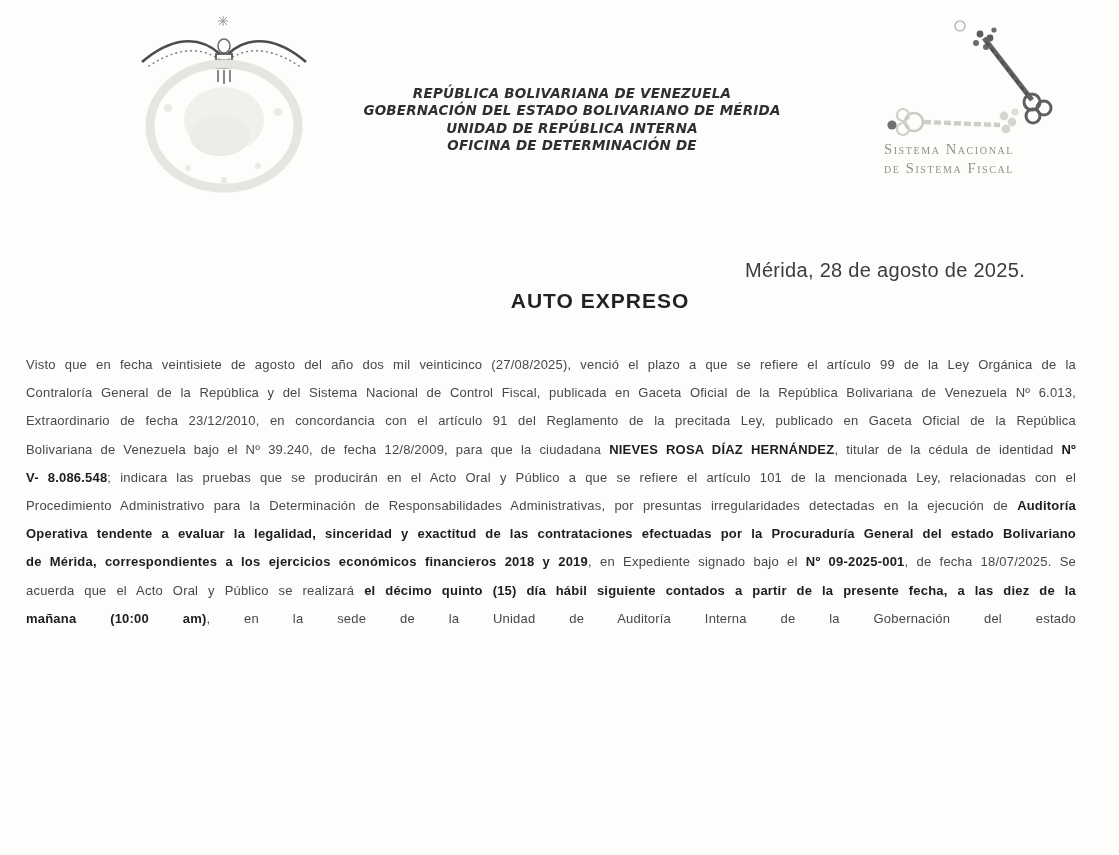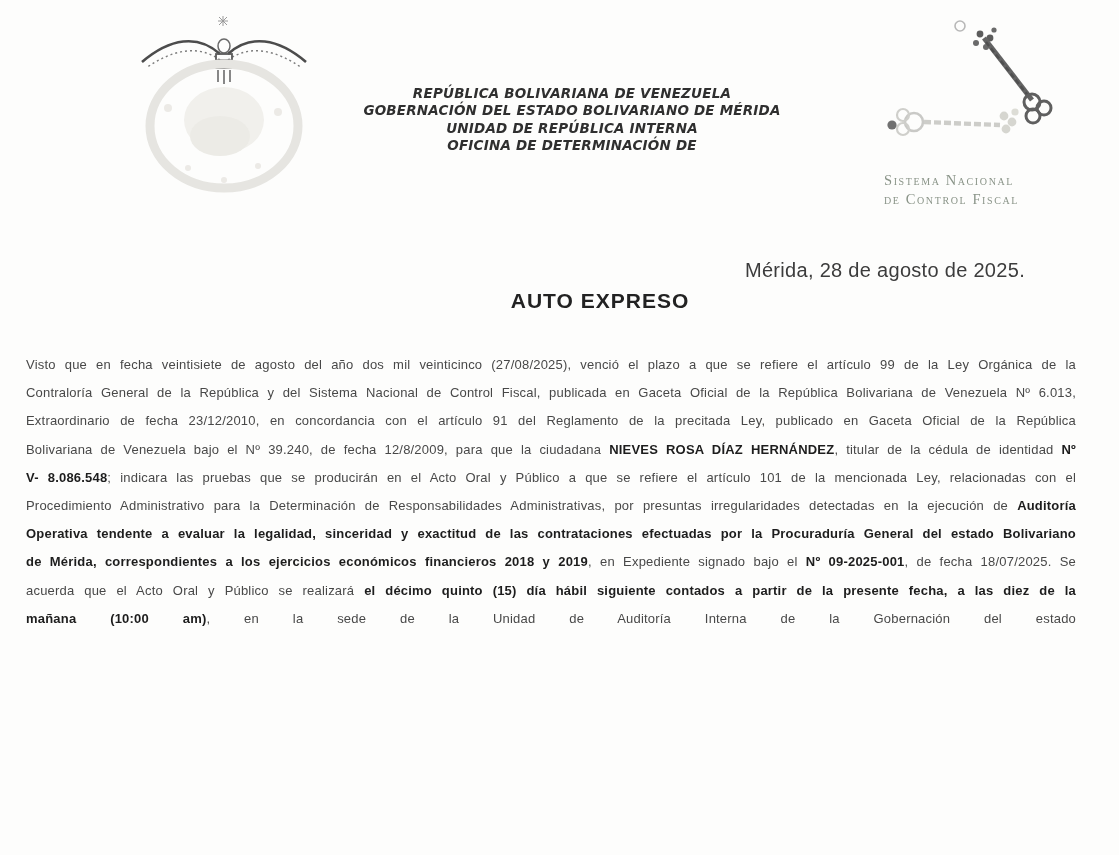--- a/index.html
+++ b/index.html
@@ -27,21 +27,20 @@
     font-size:13.5px;line-height:17.4px;
     color:#2f2f2f;letter-spacing:0.2px;
   }
   .sncf{position:absolute;left:882px;top:12px;width:200px;height:175px;}
   .sncf-text{
     position:absolute;left:2px;top:128px;width:196px;
     font-family:"Liberation Serif","DejaVu Serif",serif;
     font-variant:small-caps;
     font-size:14.5px;line-height:19px;letter-spacing:1.6px;
     color:#8a9488;
-    margin-top:31px;
   }
   
   .date-line{
     position:absolute;top:233px;right:119px;
     font-size:20px;color:#3c3c3c;letter-spacing:0.3px;margin-top:26px;
   }
   .doc-title{
     position:absolute;top:289px;left:50%;
     transform:translateX(-50%) translateX(28px);
     font-size:21px;font-weight:bold;color:#222;
@@ -129,21 +128,21 @@
         <circle cx="122" cy="104" r="4.4" fill="#d6d6d0"></circle>
         <circle cx="130" cy="110" r="4.4" fill="#d6d6d0"></circle>
         <circle cx="124" cy="117" r="4.4" fill="#d6d6d0"></circle>
         <circle cx="133" cy="100" r="3.6" fill="#ddddd6"></circle>
       </g>
 
       <circle cx="10" cy="113" r="4.6" fill="#717171"></circle>
     </svg>
     <div class="sncf-text">
       <div>Sistema Nacional</div>
-      <div>de Control Fiscal</div>
+      <div>de Sistema Fiscal</div>
     </div>
   </div>
 
   <div class="date-line">Mérida, 28 de agosto de 2025.</div>
 
   <div class="doc-title">AUTO EXPRESO</div>
 
   <div class="body-par" id="body-paragraph"><span>Visto que en fecha veintisiete de agosto del año dos mil veinticinco (27/08/2025), venció el plazo a que se refiere el artículo 99 de la Ley Orgánica de la Contraloría General de la República y del Sistema Nacional de Control Fiscal, publicada en Gaceta Oficial de la República Bolivariana de Venezuela Nº 6.013, Extraordinario de fecha 23/12/2010, en concordancia con el artículo 91 del Reglamento de la precitada Ley, publicado en Gaceta Oficial de la República Bolivariana de Venezuela bajo el Nº 39.240, de fecha 12/8/2009, para que la ciudadana </span><span class="b">NIEVES ROSA DÍAZ HERNÁNDEZ</span><span>, titular de la cédula de identidad </span><span class="b">Nº V- 8.086.548</span><span>; indicara las pruebas que se producirán en el Acto Oral y Público a que se refiere el artículo 101 de la mencionada Ley, relacionadas con el Procedimiento Administrativo para la Determinación de Responsabilidades Administrativas, por presuntas irregularidades detectadas en la ejecución de </span><span class="b">Auditoría Operativa tendente a evaluar la legalidad, sinceridad y exactitud de las contrataciones efectuadas por la Procuraduría General del estado Bolivariano de Mérida, correspondientes a los ejercicios económicos financieros 2018 y 2019</span><span>, en Expediente signado bajo el </span><span class="b">Nº 09-2025-001</span><span>, de fecha 18/07/2025. Se acuerda que el Acto Oral y Público se realizará </span><span class="b">el décimo quinto (15) día hábil siguiente contados a partir de la presente fecha, a las diez de la mañana (10:00 am)</span><span>, en la sede de la Unidad de Auditoría Interna de la Gobernación del estado</span></div>
 
   <div class="scan-edge"></div>

